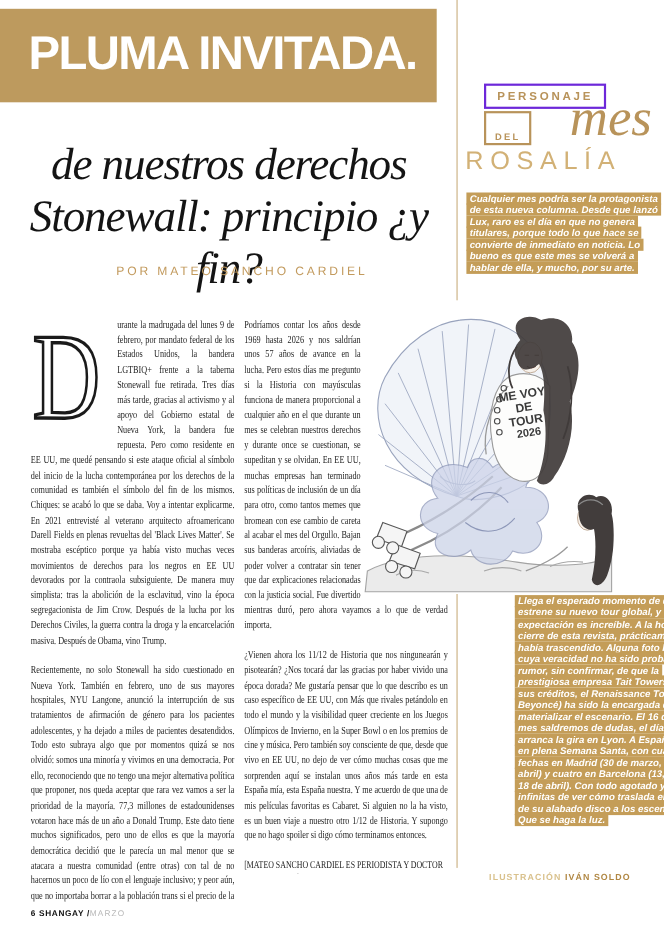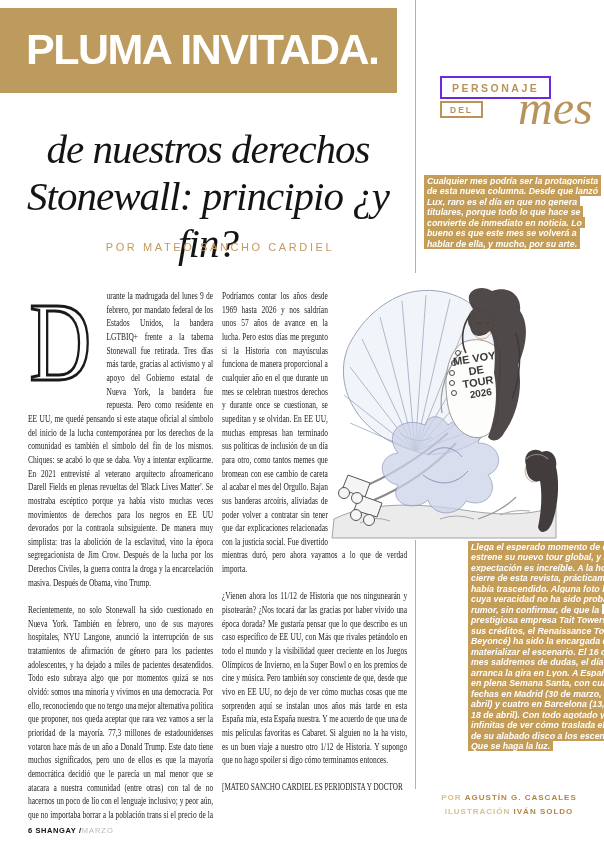--- a/index.html
+++ b/index.html
@@ -35,21 +35,21 @@
   .illu-spacer { float:right; width:104px; height:258px; }
   .author-note { margin-top:13.6px; text-align:left; font-size:9.4px; line-height:13.65px; }
 
   
   .illustration { position:absolute; left:330px; top:283px; width:228px; height:257px; background:#fff; }
 
   
   .kicker-box1 { position:absolute; left:440px; top:76px; border:2px solid #6d28d9;
                  padding:4px 10px 3px; color:#b8935a; font-size:10.5px; font-weight:bold; letter-spacing:2.5px; }
   .kicker-box2 { position:absolute; left:440px; top:101px; border:2px solid #b8935a;
-                 padding:2px 8px 1px; color:#b8935a; font-size:8.5px; font-weight:bold; letter-spacing:2px; }
+                 padding:16px 8px 1px; color:#b8935a; font-size:8.5px; font-weight:bold; letter-spacing:2px; }
   .kicker-script { position:absolute; left:482px; top:84px; font-family:"Liberation Serif", serif;
                  font-style:italic; font-size:48px; line-height:1; color:#b8935a;margin-left:36px; }
   .sidebar-name { position:absolute; left:423px; top:133px; width:182px; font-size:23px;
                  letter-spacing:6px; color:#d2b176; white-space:nowrap; }
 
   .hl { position:absolute; left:424px; width:179px; font-size:8.8px; line-height:10.5px;
         font-weight:bold; font-style:italic; color:#fff; }
   .hl span { background:#c49d58; padding:0.5px 3px;
         -webkit-box-decoration-break:clone; box-decoration-break:clone; }
   .hl1 { top:175px; }
@@ -157,30 +157,30 @@
         <path d="M196 182 C 192 170, 204 163, 212 169 C 220 165, 228 173, 226 184 C 230 200, 228 224, 222 240 C 218 250, 210 252, 208 244 C 212 226, 212 208, 210 198 C 204 200, 196 196, 196 182 Z" fill="#423d3c"></path>
         <path d="M196 176 C 202 170, 212 170, 218 176" stroke="#8a8a8a" stroke-width="1.2" fill="none"></path>
         <path d="M186 214 C 176 224, 160 232, 148 236" stroke="#9a9a9a" stroke-width="1.2" fill="none"></path>
       </g>
     </svg>
   </div>
 
   <div class="kicker-box1">PERSONAJE</div>
   <div class="kicker-box2">DEL</div>
   <div class="kicker-script">mes</div>
+  <div class="sidebar-name">ROSALÍA</div>
 
   <div class="hl hl1">
     <span>Cualquier mes podría ser la protagonista de esta nueva columna. Desde que lanzó Lux, raro es el día en que no genera titulares, porque todo lo que hace se convierte de inmediato en noticia. Lo bueno es que este mes se volverá a hablar de ella, y mucho, por su arte.</span>
   </div>
   <div class="hl hl2">
     <span>Llega el esperado momento de que estrene su nuevo tour global, y la expectación es increíble. A la hora del cierre de esta revista, prácticamente nada había trascendido. Alguna foto borrosa, cuya veracidad no ha sido probada, y el rumor, sin confirmar, de que la prestigiosa empresa Tait Towers (entre sus créditos, el Renaissance Tour de Beyoncé) ha sido la encargada de materializar el escenario. El 16 de este mes saldremos de dudas, el día que arranca la gira en Lyon. A España llegará en plena Semana Santa, con cuatro fechas en Madrid (30 de marzo, 1, 3 y 4 de abril) y cuatro en Barcelona (13, 15, 17 y 18 de abril). Con todo agotado y ganas infinitas de ver cómo traslada el universo de su alabado disco a los escenarios. Que se haga la luz.</span>
   </div>
 
   <div class="credits">
-    <div><span class="lab">POR</span> <span class="name">AGUSTÍN G. CASCALES</span></div>
     <div><span class="lab">ILUSTRACIÓN</span> <span class="name">IVÁN SOLDO</span></div>
   </div>
 
   <div class="pagefoot">
     <span class="b">6 SHANGAY /</span><span class="m">MARZO</span>
   </div>
 
 </div>
 
 </body></html>

